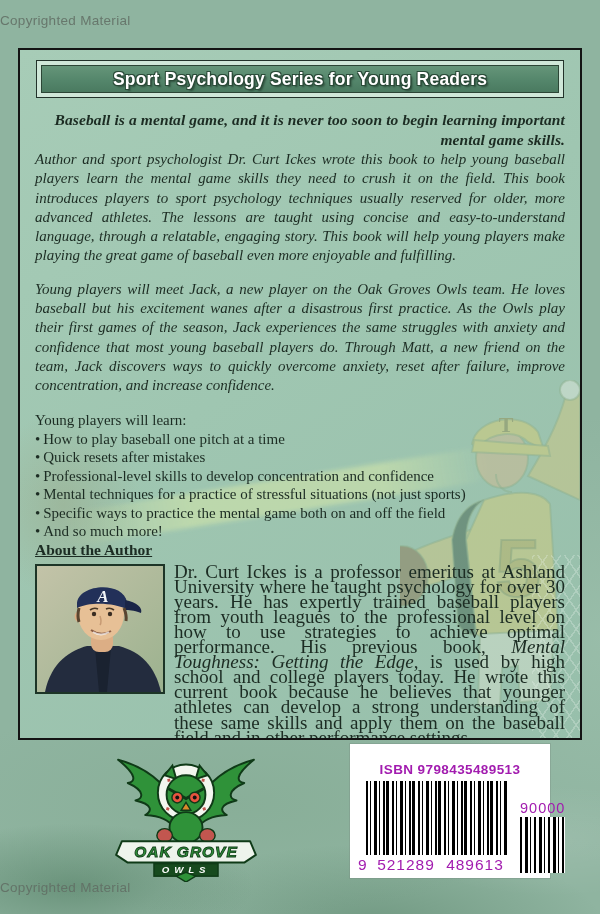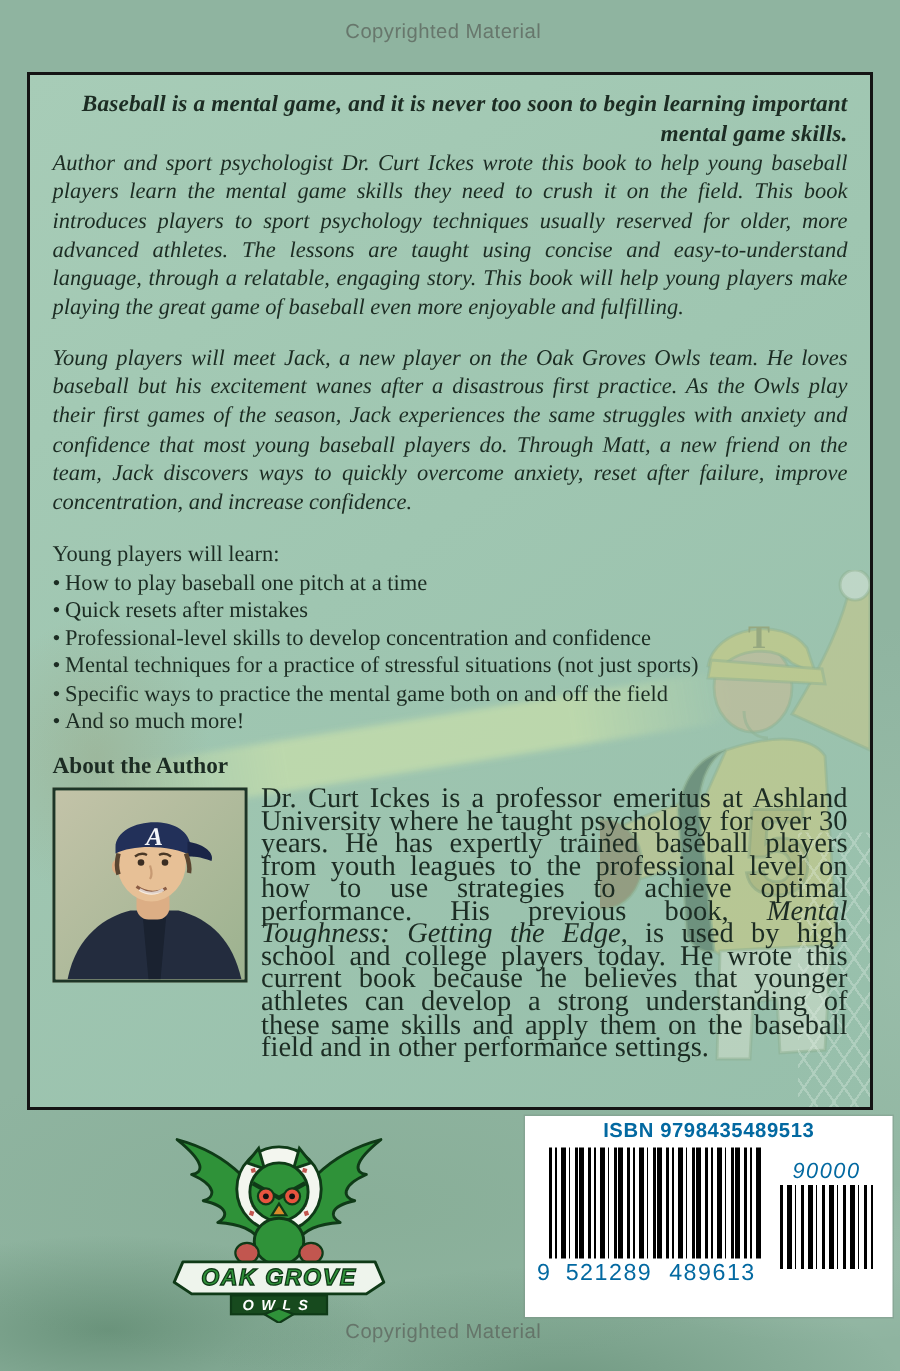--- a/index.html
+++ b/index.html
@@ -12,21 +12,21 @@
     position:relative; width:600px; height:914px; overflow:hidden;
     background-color:#8fb4a0;
     background-image:
       radial-gradient(ellipse 260px 90px at 12% 97%, rgba(47,94,64,.38), transparent 70%),
       radial-gradient(ellipse 320px 110px at 62% 101%, rgba(47,94,64,.30), transparent 72%),
       radial-gradient(ellipse 220px 80px at 92% 92%, rgba(255,255,255,.10), transparent 70%),
       radial-gradient(ellipse 420px 150px at 40% 88%, rgba(120,160,132,.28), transparent 75%),
       radial-gradient(ellipse 200px 300px at 100% 70%, rgba(170,205,185,.35), transparent 75%);
   }
   .copyright{
-    position:absolute; left:0; width:591px; text-align:center;
+    position:absolute; left:0; width:591px; text-align:left;
     font-family:"Liberation Sans", sans-serif; font-size:13.5px;
     color:rgba(96,108,99,.85); letter-spacing:.3px;
   }
   .copyright.top{ top:13px; }
   .copyright.bottom{ top:880px; }
 
   
   .cover-box{
     position:absolute; left:18px; top:48px; width:564px; height:692px;
     border:2px solid #141414;
@@ -70,60 +70,60 @@
     text-shadow:1px 1px 0 #2a4a38, -1px 1px 0 #2a4a38, 1px -1px 0 #2a4a38, -1px -1px 0 #2a4a38, 2px 2px 2px rgba(20,40,28,.6);
   }
   .intro{
     font-size:15.5px; font-weight:bold; font-style:italic;
     line-height:20px; letter-spacing:.1px;text-align:right;
   }
   .para{
     font-size:15px; line-height:19.3px; text-align:justify; margin-bottom:14px;font-style:italic;
   }
   .learn-head{ font-size:15px; margin-bottom:1px;margin-top:16px; }
-  ul.learn{ list-style:none; margin-bottom:11px; }
+  ul.learn{ list-style:none; }
   ul.learn li{
     font-size:15px; line-height:18.5px; display:flex;
   }
   ul.learn li::before{ content:"\2022"; margin-right:3px; font-size:15px; }
-  .about-head{ font-size:15.5px; font-weight:600; margin-bottom:5px; }
+  .about-head{ font-size:15.5px; font-weight:600; margin-bottom:5px;text-decoration:underline; }
   .author-row{ display:flex; }
   .author-photo{
     flex:0 0 130px; width:130px; height:130px;
     border:2px solid #1d3527; background:#b4bda0; overflow:hidden;
   }
   .bio{
     margin-left:9px; font-size:19px; line-height:15.1px; text-align:justify;
   }
   .bio .book-title{ font-style:italic; }
 
   
   .logo-wrap{ position:absolute; left:108px; top:750px; width:156px; height:132px;font-style:italic; }
   .barcode-box{
-    position:absolute; left:350px; top:744px; width:245px; height:134px;
-    background:#ffffff; padding:0 8px 0 8px;
-    font-family:"Liberation Sans", sans-serif; color:#0369a1;
+    position:absolute; left:350px; top:744px; width:200px; height:134px;
+    background:#ffffff; padding:16px 8px 0 8px;
+    font-family:"Liberation Sans", sans-serif; color:#a21caf;
     box-shadow:0 0 0 1px rgba(120,140,128,.35);
   }
   .isbn-line{ font-size:13.5px; font-weight:600; letter-spacing:.4px; text-align:center; margin:2px 0 4px 0; }
   .barcode-row{ display:flex; align-items:flex-start; }
   .main-code{ width:150px; }
   .bars-main{
     height:74px; margin-left:8px;
     background-image:repeating-linear-gradient(90deg,
       #000 0 2px, #fff 2px 4px, #000 4px 5px, #fff 5px 8px,
       #000 8px 11px, #fff 11px 13px, #000 13px 14px, #fff 14px 17px,
       #000 17px 19px, #fff 19px 20px, #000 20px 23px, #fff 23px 26px);
   }
   .digits{ display:flex; font-size:15.5px; margin-top:1px; }
   .digits span:nth-child(1){ width:12px; }
   .digits span:nth-child(2){ width:72px; text-align:center; letter-spacing:1px; }
   .digits span:nth-child(3){ width:66px; text-align:center; letter-spacing:1px; }
   .addon-code{ width:62px; margin-left:12px; text-align:center; }
-  .addon-label{ font-size:14.5px; letter-spacing:1px; margin-top:8px;font-style:italic; }
+  .addon-label{ font-size:14.5px; letter-spacing:1px; margin-top:19px; }
   .bars-addon{
     height:56px; margin-top:1px;
     background-image:repeating-linear-gradient(90deg,
       #000 0 2px, #fff 2px 5px, #000 5px 8px, #fff 8px 10px,
       #000 10px 11px, #fff 11px 14px);
   }
 </style>
 </head>
 <body>
 
@@ -153,20 +153,25 @@
         <path d="M84,120 C76,124 66,136 66,160 L76,254 C70,256 62,252 58,244 L52,160 C56,136 68,124 84,120 Z" fill="#33523f"></path>
         <text x="118" y="216" font-family="Liberation Sans, sans-serif" font-size="82" font-weight="bold" fill="#c7b052" stroke="#6e7f4a" stroke-width="2" text-anchor="middle">5</text>
 
         <path d="M80,254 L154,250 L150,320 L120,322 L118,286 L102,288 L100,326 L78,326 Z" fill="#e6ead8"></path>
       </g>
       <text x="106" y="52" font-family="Liberation Serif, serif" font-size="22" font-weight="bold" fill="#8f8340" text-anchor="middle">T</text>
     </svg>
     <div class="bg-layer fence"></div>
 
     <div class="content">
+      <div class="banner">
+        <div class="banner-inner">
+          <span>Sport Psychology Series for Young Readers</span>
+        </div>
+      </div>
 
       <p class="intro">Baseball is a mental game, and it is never too soon to begin learning important mental game skills.</p>
 
       <p class="para">Author and sport psychologist Dr. Curt Ickes wrote this book to help young baseball players learn the mental game skills they need to crush it on the field.  This book introduces players to sport psychology techniques usually reserved for older, more advanced athletes. The lessons are taught using concise and easy-to-understand language, through a relatable, engaging story. This book will help young players make playing the great game of baseball even more enjoyable and fulfilling.</p>
 
       <p class="para">Young players will meet Jack, a new player on the Oak Groves Owls team. He loves baseball but his excitement wanes after a disastrous first practice. As the Owls play their first games of the season, Jack experiences the same struggles with anxiety and confidence that most young baseball players do. Through Matt, a new friend on the team, Jack discovers ways to quickly overcome anxiety, reset after failure, improve concentration, and increase confidence.</p>
 
       <div class="learn-head">Young players will learn:</div>
       <ul class="learn">
         <li>

